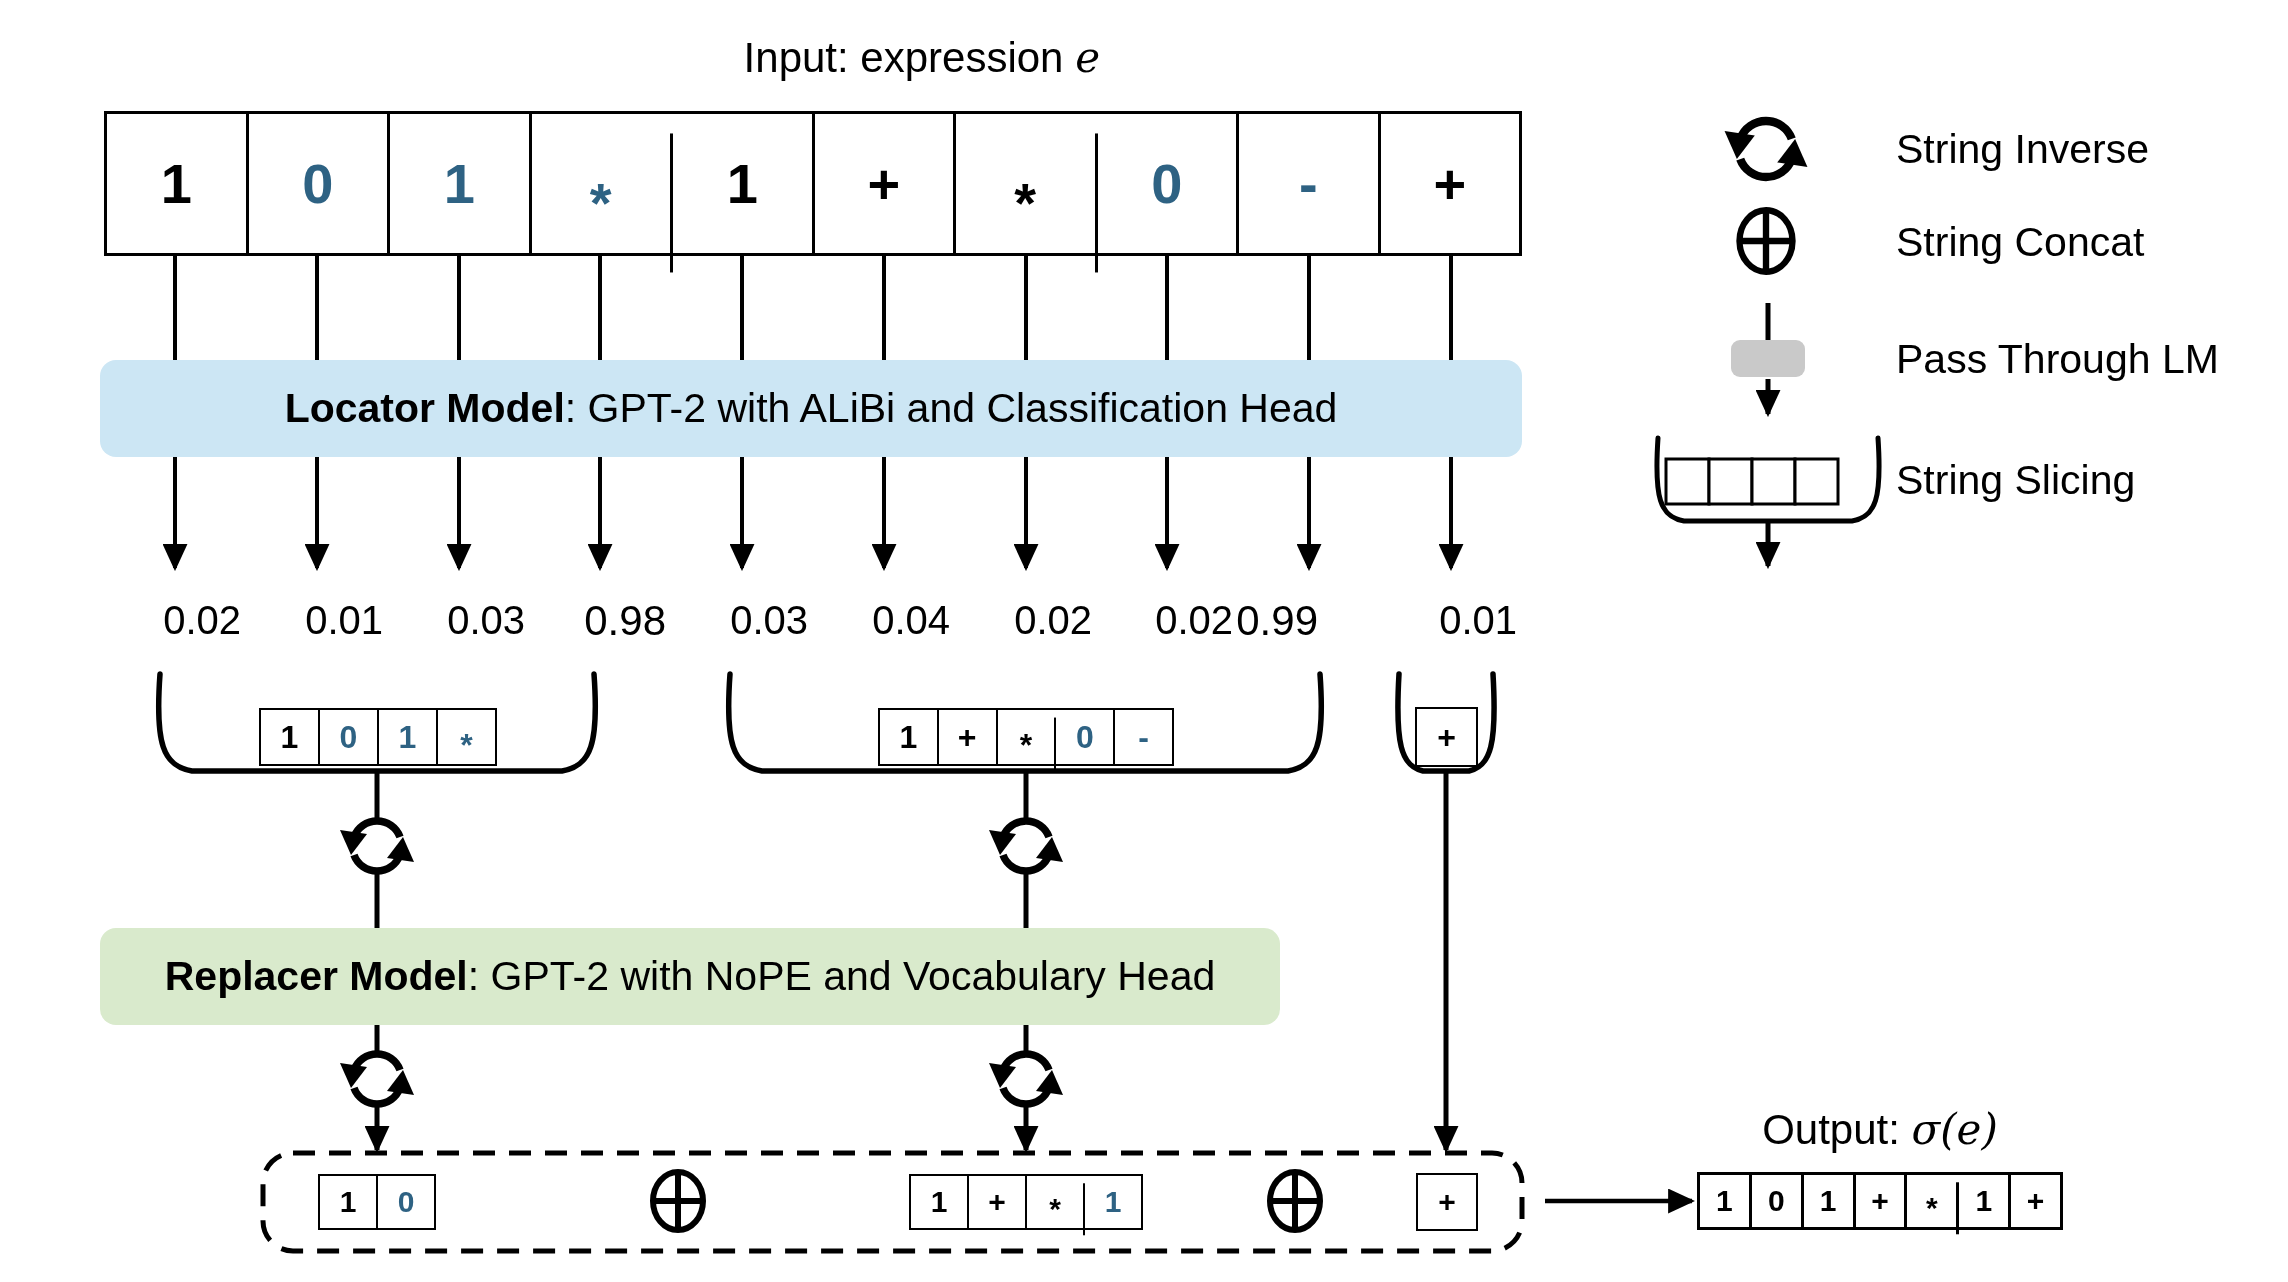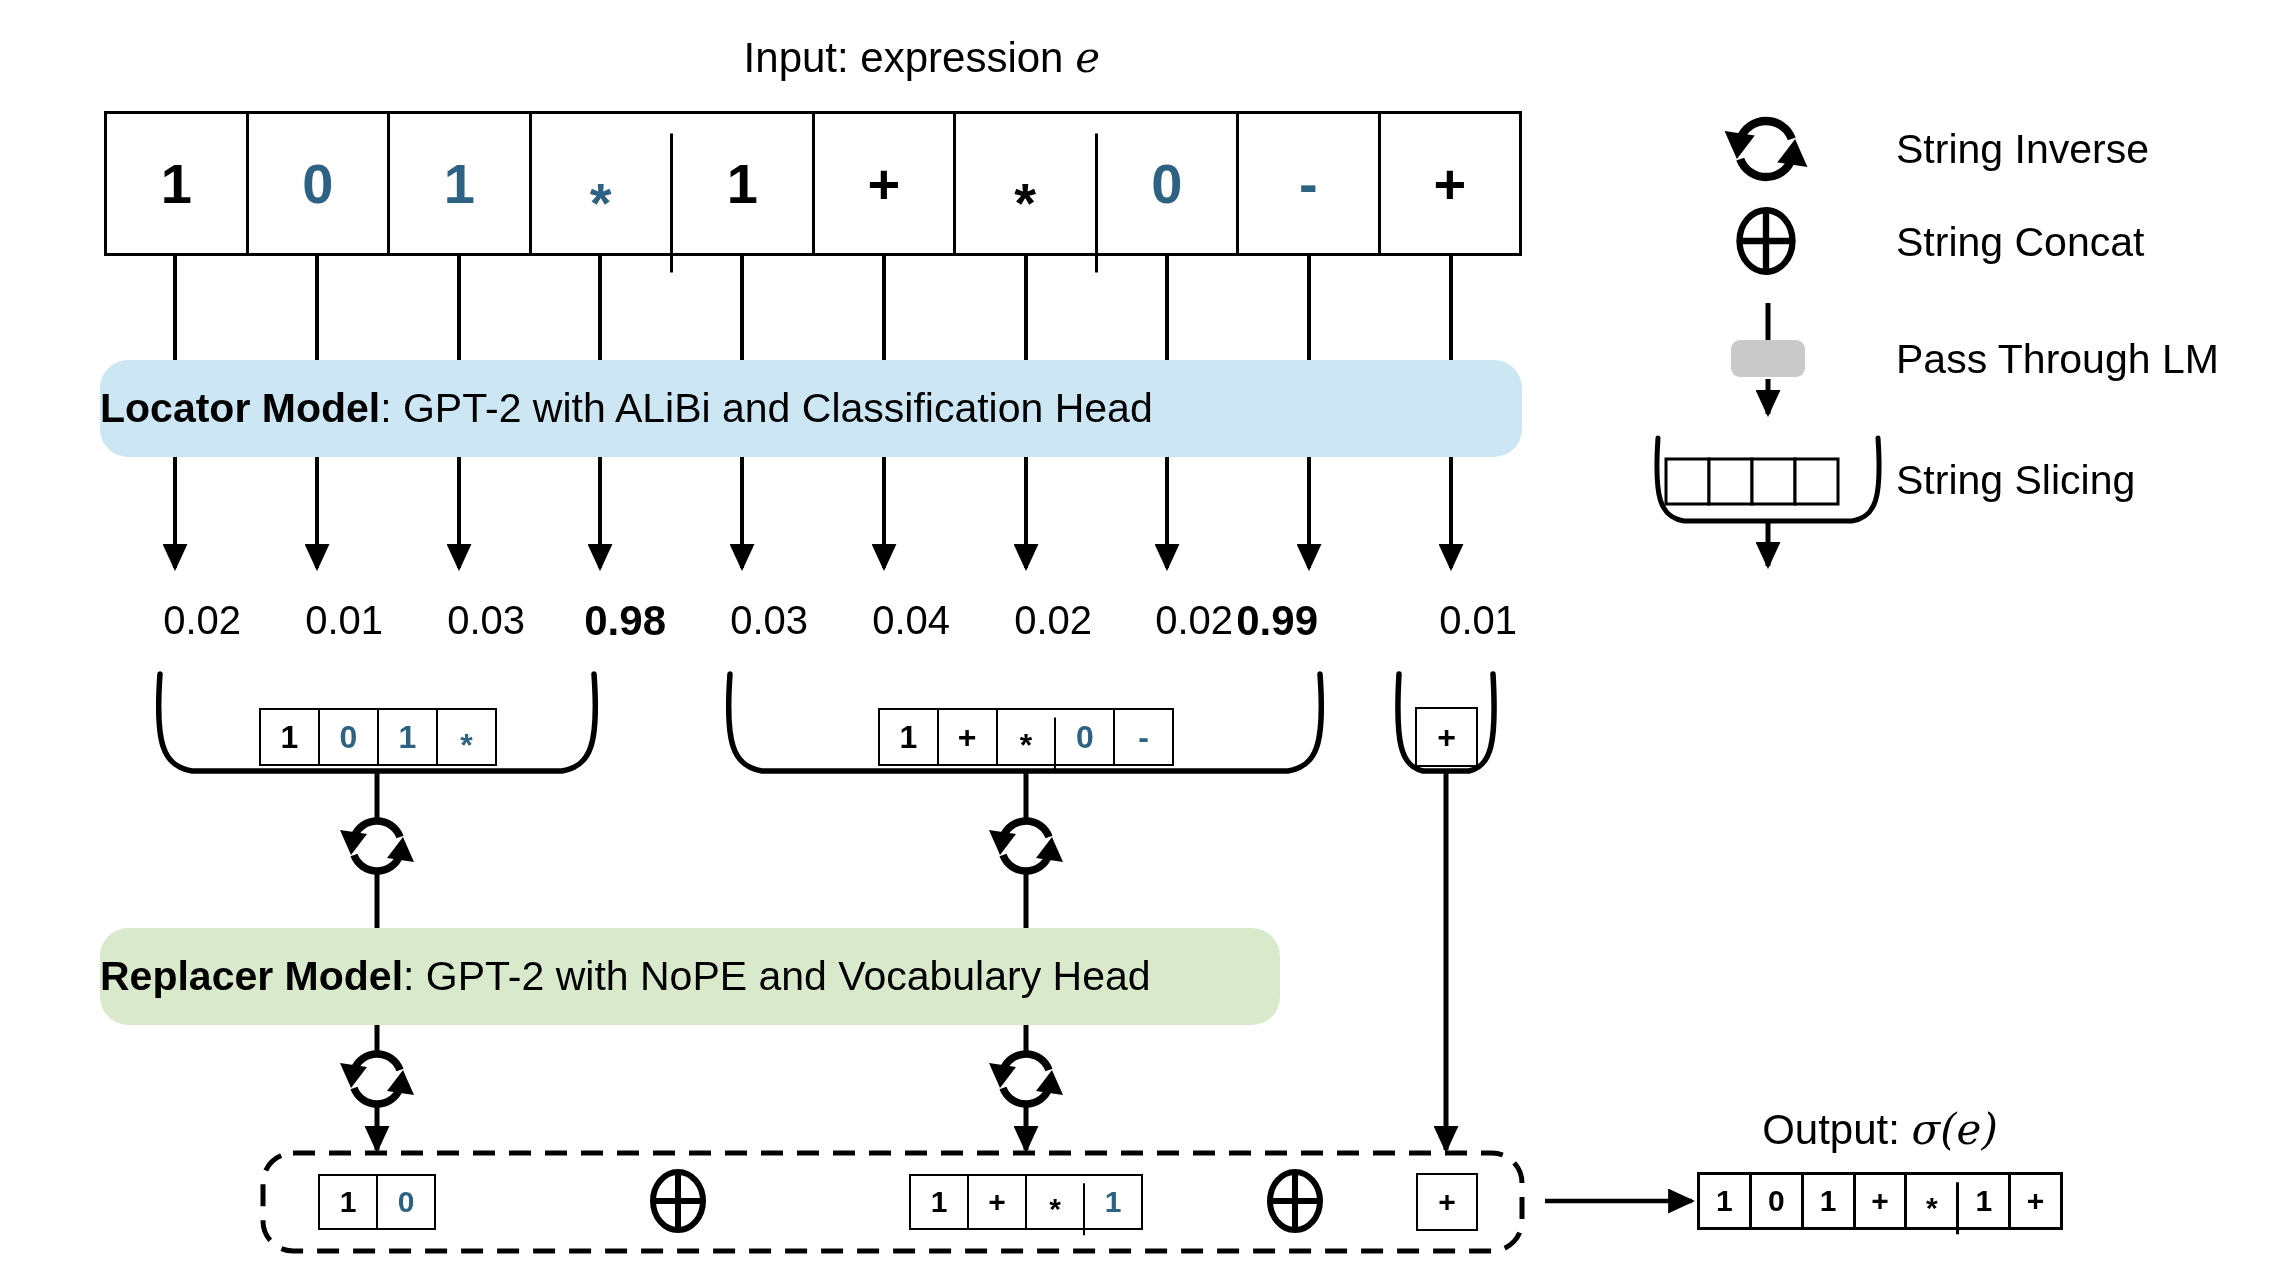--- a/index.html
+++ b/index.html
@@ -7,25 +7,25 @@
           font-family:"Liberation Sans",sans-serif;color:#000;overflow:hidden}
   svg.underlay{position:absolute;left:0;top:0}
   .title{position:absolute;text-align:right;font-size:42px;line-height:48px}
   .math{font-family:"DejaVu Serif",serif;font-style:italic}
   .cellrow{position:absolute;display:flex;box-sizing:border-box;border:3px solid #000;background:#fff}
   .cellrow>div{flex:1;display:flex;align-items:center;justify-content:center;
                font-weight:700;border-right:3px solid #000;overflow:hidden}
   .cellrow>div:last-child{border-right:none}
   .cellrow.thin{border-width:2.5px}
   .cellrow.thin>div{border-right-width:2.5px}
-  .model-box{position:absolute;border-radius:28px;display:flex;align-items:center;
-             font-size:41px;white-space:pre}
+  .model-box{position:absolute;border-radius:16px;display:flex;align-items:center;
+             justify-content:center;font-size:41px;white-space:pre}
   .model-box b{font-weight:700}
   .prob{position:absolute;width:132px;text-align:right;font-size:40px}
-  .prob.hl{font-weight:700;font-size:42px}
+  .prob.hl{font-weight:400;font-size:42px}
   .legend-label{position:absolute;font-size:41px;line-height:48px;white-space:nowrap}
   .out-label{position:absolute;text-align:center;font-size:42px;line-height:48px}
 </style>
 </head>
 <body>
 
 <div id="canvas">
 
   <svg class="underlay" width="2288" height="1282" viewBox="0 0 2288 1282">
     <defs>

